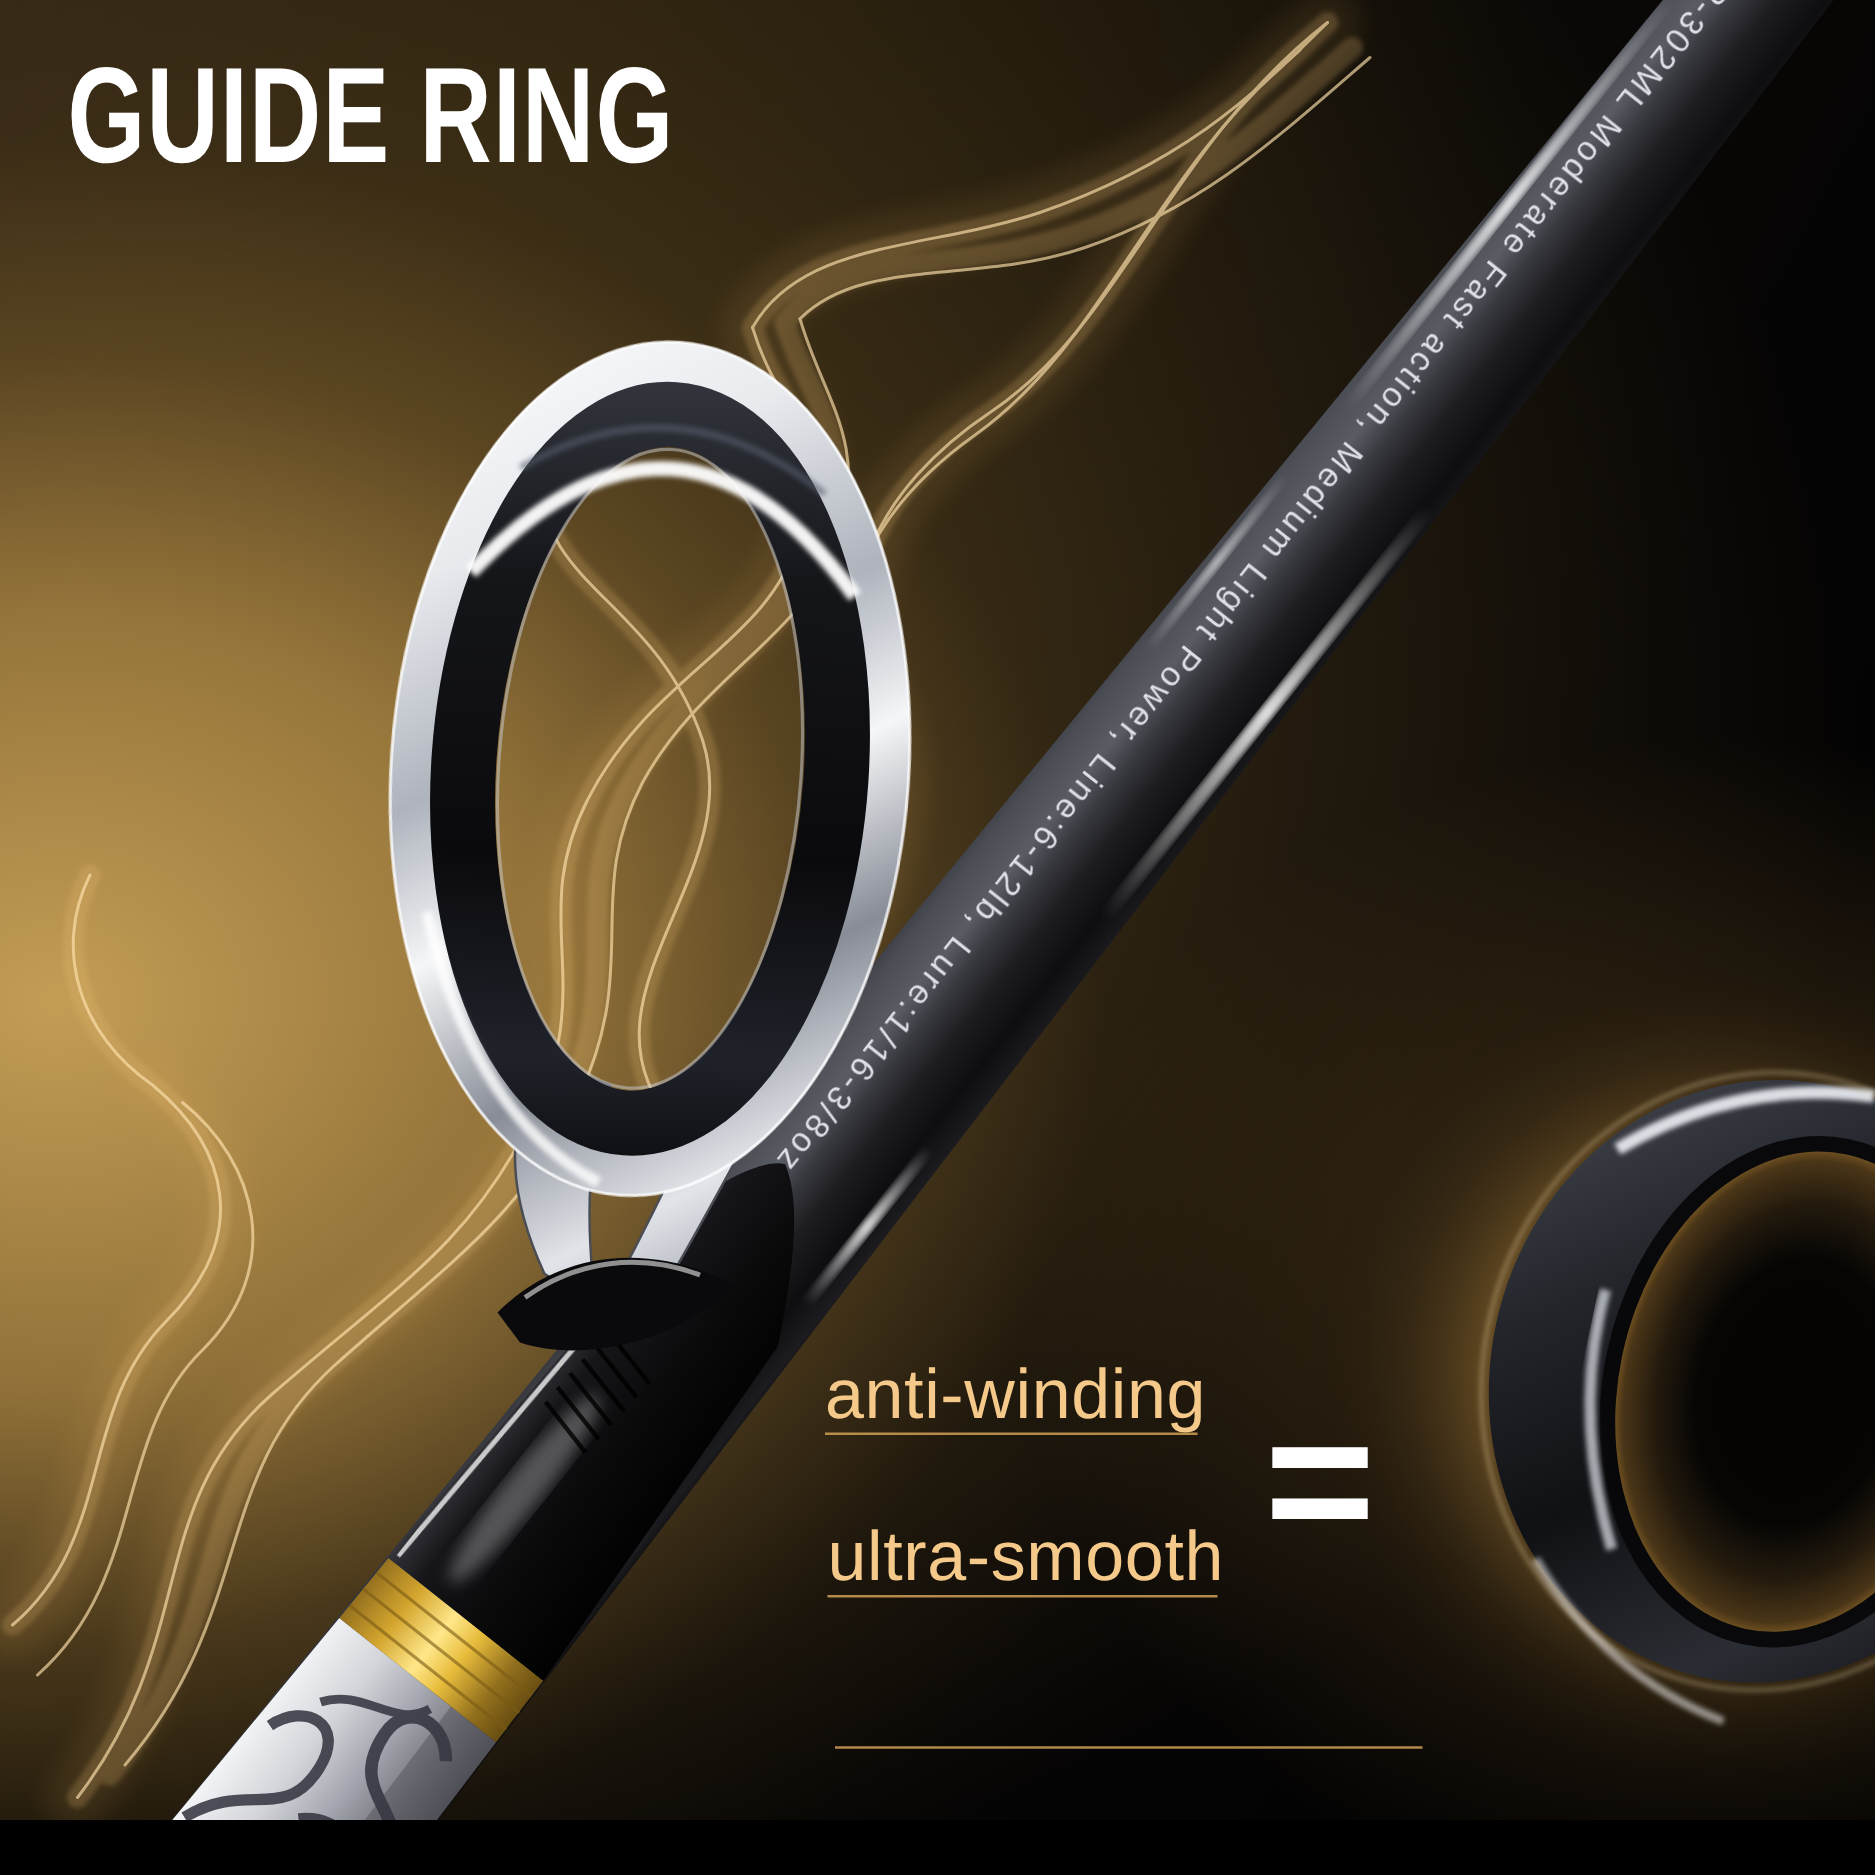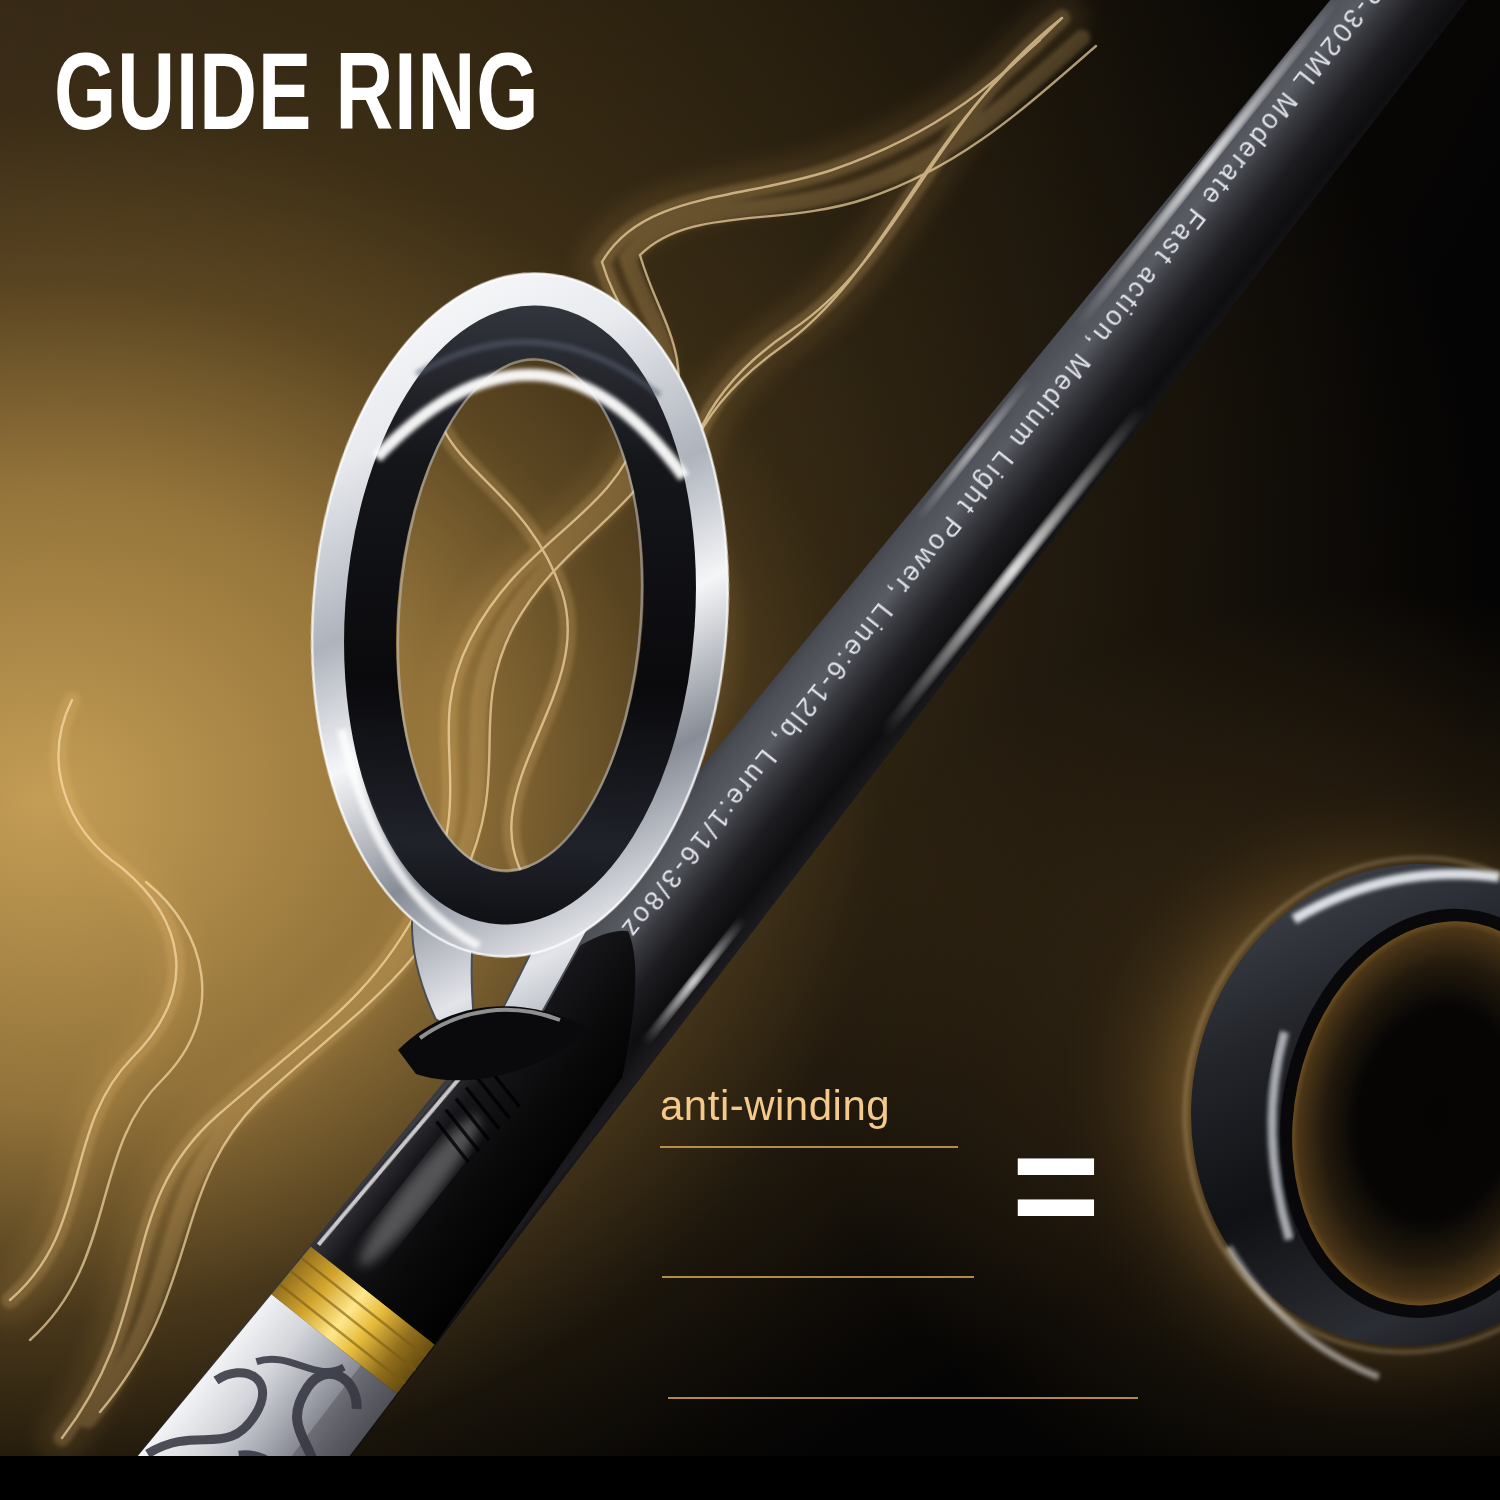--- a/index.html
+++ b/index.html
@@ -13,21 +13,21 @@
       radial-gradient(760px 640px at 92% 73%, rgba(146,108,50,0.40) 0%, rgba(104,76,34,0.22) 48%, rgba(0,0,0,0) 74%),
       linear-gradient(118deg,#2c2113 0%,#221a0b 20%,#161108 38%,#0b0906 54%,#050404 70%,#020202 100%);
   }
   .artwork{position:absolute;left:0;top:0;width:1500px;height:1500px;}
   .page-title{
     position:absolute;left:54px;top:30px;
     font-size:80px;font-weight:800;color:#ffffff;letter-spacing:1px;
     transform:scaleY(1.36);transform-origin:left top;white-space:nowrap;
   }
   .feature{
-    position:absolute;color:#f5c98a;font-size:42px;font-weight:400;
+    position:absolute;color:#f5c98a;font-size:56px;font-weight:400;
     letter-spacing:0.5px;white-space:nowrap;
   }
   .feature-underline{position:absolute;height:2px;background:#cfa055;opacity:0.85;}
   .f1{left:660px;top:1082px;}
   .u1{left:660px;top:1146px;width:298px;}
   .f2{left:662px;top:1212px;}
   .u2{left:662px;top:1276px;width:312px;}
   .f3{left:668px;top:1330px;}
   .u3{left:668px;top:1397px;width:470px;}
   .equals{
@@ -228,18 +228,19 @@
         <path d="M 1262 1282 Q 1336 1362 1436 1378" stroke="#ffffff" stroke-width="7" fill="none" opacity="0.5" filter="url(#b2)"></path>
       </g>
     </g>
   </svg>
 
   <div class="page-title">GUIDE RING</div>
 
   <div class="feature f1">anti-winding</div>
   <div class="feature-underline u1"></div>
 
+  <div class="feature f2">ultra-smooth</div>
   <div class="feature-underline u2"></div>
 
   <div class="feature-underline u3"></div>
 
   <div class="equals">=</div>
 </div>
 
 </body></html>

